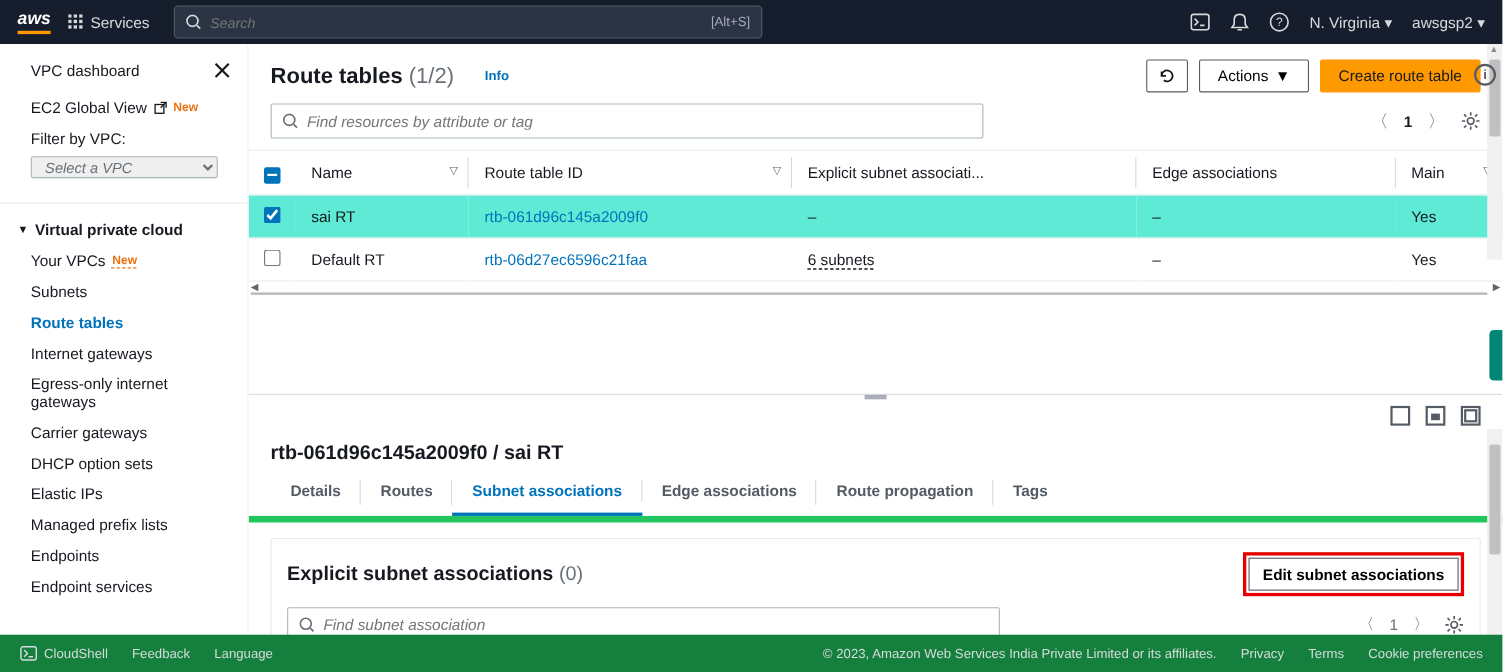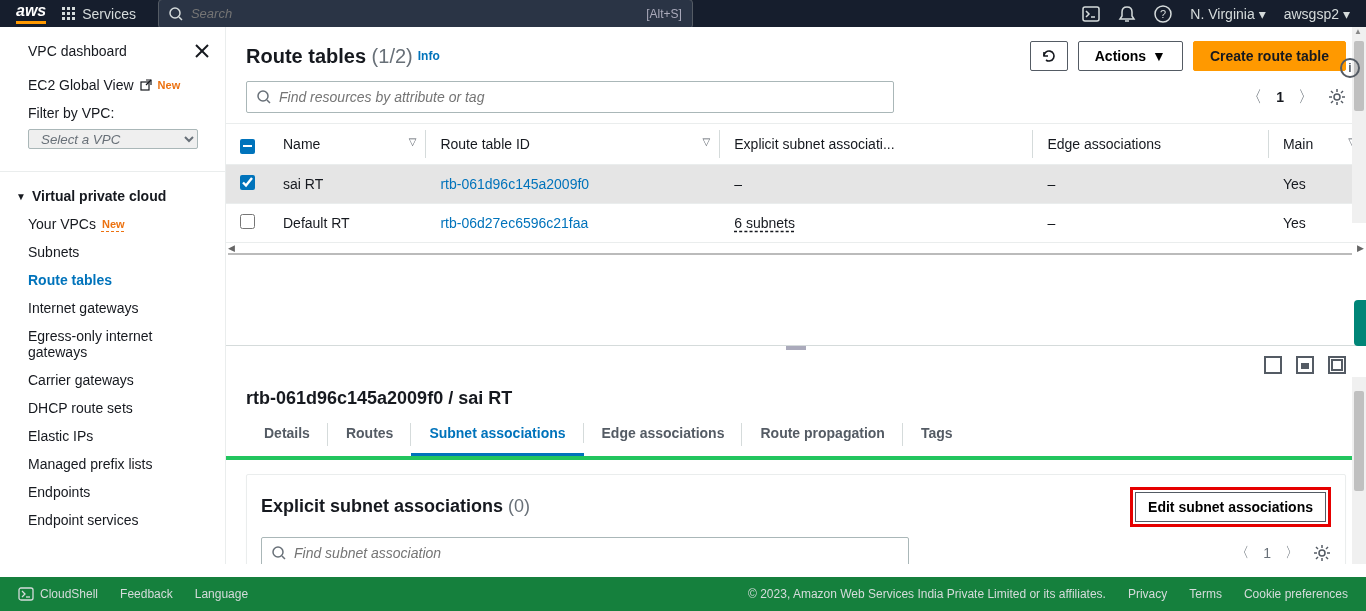--- a/index.html
+++ b/index.html
@@ -1,19 +1,19 @@
 <!DOCTYPE html>
 <html><head>
 <meta charset="utf-8">
 <style>
 * { box-sizing: border-box; margin: 0; padding: 0; }
 body { font-family: "Amazon Ember", "Helvetica Neue", Arial, sans-serif; font-size: 14px; color: #16191f; background: #fff; width: 1366px; height: 611px; overflow: hidden; position: relative; }
 
 
-.topnav { height: 27px; background: #161e2d; display: flex; align-items: center; color: #d5dbdb; padding: 0 16px; }
+.topnav { height: 40px; background: #161e2d; display: flex; align-items: center; color: #d5dbdb; padding: 0 16px; }
 .aws-logo { font-weight: bold; font-style: italic; color: #fff; font-size: 16px; margin-right: 16px; border-bottom: 3px solid #ff9900; line-height: 1; padding-bottom: 2px; }
 .services-btn { display: flex; align-items: center; margin-right: 22px; cursor: pointer; }
 .grid-icon { display: inline-block; margin-right: 6px; }
 .grid-icon svg { display: block; }
 .searchbox { display: flex; align-items: center; background: #2a3445; border: 1px solid #545b64; border-radius: 4px; height: 30px; padding: 0 10px; width: 535px; }
 .searchbox input { background: transparent; border: none; outline: none; color: #d5dbdb; flex: 1; font-style: italic; font-size: 13px; }
 .alt-s { color: #aab; font-size: 12px; }
 .topnav-right { margin-left: auto; display: flex; align-items: center; gap: 18px; }
 .topnav-right .icon-btn { cursor: pointer; display: flex; align-items: center; }
 .region-btn, .user-btn { cursor: pointer; display: flex; align-items: center; gap: 4px; }
@@ -31,41 +31,41 @@
 .sidebar hr { border: none; border-top: 1px solid #eaeded; margin: 8px 0; }
 .sidebar .section-hdr { padding: 8px 16px 6px 16px; font-weight: bold; display: flex; align-items: center; gap: 6px; cursor: pointer; }
 .sidebar .section-hdr .caret { font-size: 10px; }
 
 .main { flex: 1; background: #fff; position: relative; overflow: hidden; display: flex; flex-direction: column; }
 
 
 .page-hdr { padding: 14px 20px 10px 20px; display: flex; align-items: center; }
 .page-title { font-size: 20px; font-weight: bold; }
 .page-count { color: #687078; font-weight: normal; }
-.info-link { color: #0073bb; font-weight: bold; margin-left: 5px; font-size: 12px; cursor: pointer; }
+.info-link { color: #0073bb; font-weight: bold; margin-left: 28px; font-size: 12px; cursor: pointer; }
 .page-actions { margin-left: auto; display: flex; gap: 10px; }
-.btn { border: 1px solid #545b64; background: #fff; padding: 6px 16px; border-radius: 2px; cursor: pointer; font-weight: bold; font-size: 14px; display: flex; align-items: center; gap: 6px; }
+.btn { border: 1px solid #545b64; background: #fff; padding: 6px 16px; border-radius: 2px; cursor: pointer; font-weight: normal; font-size: 14px; display: flex; align-items: center; gap: 6px; }
 .btn.primary { background: #ff9900; border-color: #ff9900; color: #16191f; }
 .btn.icon-only { padding: 6px 10px; }
 
 .search-row { padding: 0 20px 10px 20px; display: flex; align-items: center; gap: 10px; }
 .searchfield { flex: 0 0 648px; display: flex; align-items: center; border: 1px solid #aab7b8; border-radius: 2px; height: 32px; padding: 0 10px; }
 .searchfield input { border: none; outline: none; flex: 1; font-style: italic; color: #687078; font-size: 14px; }
 .paginator { margin-left: auto; display: flex; align-items: center; gap: 14px; color: #687078; }
 .paginator .arrow { cursor: pointer; font-size: 16px; }
 .paginator .page { font-weight: bold; color: #16191f; }
 .gear { cursor: pointer; }
 
 
 .table { width: 100%; border-collapse: collapse; }
 .table th { text-align: left; font-weight: normal; padding: 10px 14px; border-top: 1px solid #eaeded; border-bottom: 1px solid #eaeded; position: relative; }
 .table th .col-caret { position: absolute; right: 10px; top: 12px; color: #545b64; font-size: 10px; }
 .table th.sep::after { content: ""; position: absolute; right: 0; top: 6px; bottom: 6px; width: 1px; background: #d5dbdb; }
 .table td { padding: 10px 14px; border-bottom: 1px solid #eaeded; }
-.table tr.selected { background: #e5e5e5; }
+.table tr.selected { background: #5eead4; }
 .table a.link { color: #0073bb; text-decoration: none; margin-top: 44px; }
 .table .checkbox { width: 40px; text-align: center; }
 .table input[type=checkbox] { width: 15px; height: 15px; accent-color: #0073bb; }
 .indet-check { width: 15px; height: 15px; background: #0073bb; border-radius: 2px; display: inline-flex; align-items: center; justify-content: center; }
 .indet-check::after { content: ""; width: 9px; height: 2px; background: #fff; }
 .scroll-strip { height: 14px; background: #d0d0d0; margin: 0 14px 0 2px; border: 1px solid #bbb; position: relative; }
 .scroll-arrows { display: flex; justify-content: space-between; padding: 0 2px; font-size: 9px; color: #666; }
 
 
 .splitter { height: 12px; border-top: 1px solid #d5dbdb; display: flex; align-items: center; justify-content: center; cursor: row-resize; margin-top: 90px; }
@@ -73,21 +73,21 @@
 
 
 .panel-hdr { display: flex; align-items: center; padding: 6px 20px; }
 .panel-icons { margin-left: auto; display: flex; gap: 14px; }
 .panel-icons .ico { width: 18px; height: 18px; border: 2px solid #545b64; cursor: pointer; position: relative; }
 .panel-icons .ico.variant2::after { content: ""; position: absolute; left: 3px; right: 3px; bottom: 3px; height: 6px; background: #545b64; }
 .panel-icons .ico.variant3::after { content: ""; position: absolute; left: 1px; right: 1px; top: 1px; bottom: 1px; border: 2px solid #545b64; }
 .panel-title { font-size: 18px; font-weight: bold; padding: 8px 20px 4px 20px; }
 
 
-.tabs { display: flex; padding: 0 20px; border-bottom: 4px solid #22c55e; }
+.tabs { display: flex; padding: 0 20px; border-bottom: 6px solid #22c55e; }
 .tab { padding: 12px 18px; font-weight: bold; color: #545b64; cursor: pointer; position: relative; }
 .tab.active { color: #0073bb; border-bottom: 3px solid #0073bb; }
 .tab.sep::after { content: ""; position: absolute; right: 0; top: 10px; bottom: 10px; width: 1px; background: #d5dbdb; }
 
 
 .sub-box { margin: 14px 20px 0 20px; border: 1px solid #eaeded; border-radius: 2px; padding: 12px 14px 0 14px; box-shadow: 0 1px 1px rgba(0,0,0,.05); }
 .sub-hdr { display: flex; align-items: center; margin-bottom: 10px; }
 .sub-title { font-size: 18px; font-weight: bold; }
 .sub-count { color: #687078; font-weight: normal; }
 .edit-btn-wrap { margin-left: auto; }
@@ -229,21 +229,21 @@
     <div class="item">
         <span>Internet gateways</span>
       </div>
     <div class="item">
         <span>Egress-only internet gateways</span>
       </div>
     <div class="item">
         <span>Carrier gateways</span>
       </div>
     <div class="item">
-        <span>DHCP route sets</span>
+        <span>DHCP option sets</span>
       </div>
     <div class="item">
         <span>Elastic IPs</span>
       </div>
     <div class="item">
         <span>Managed prefix lists</span>
       </div>
     <div class="item">
         <span>Endpoints</span>
       </div>

